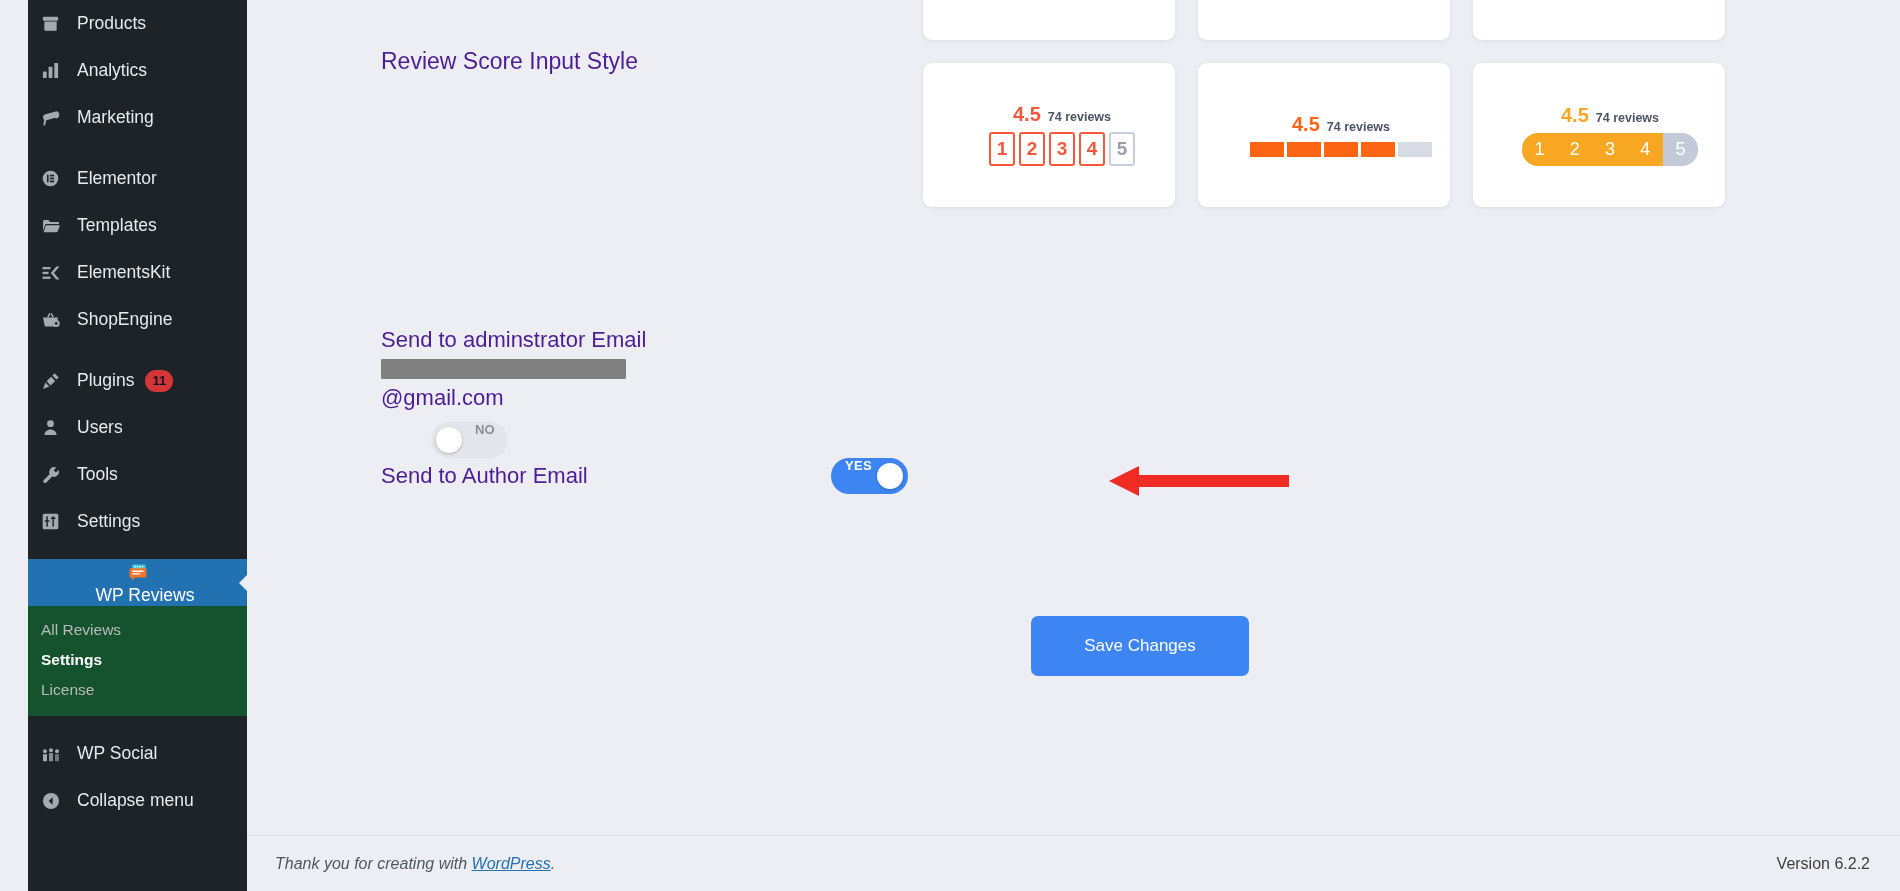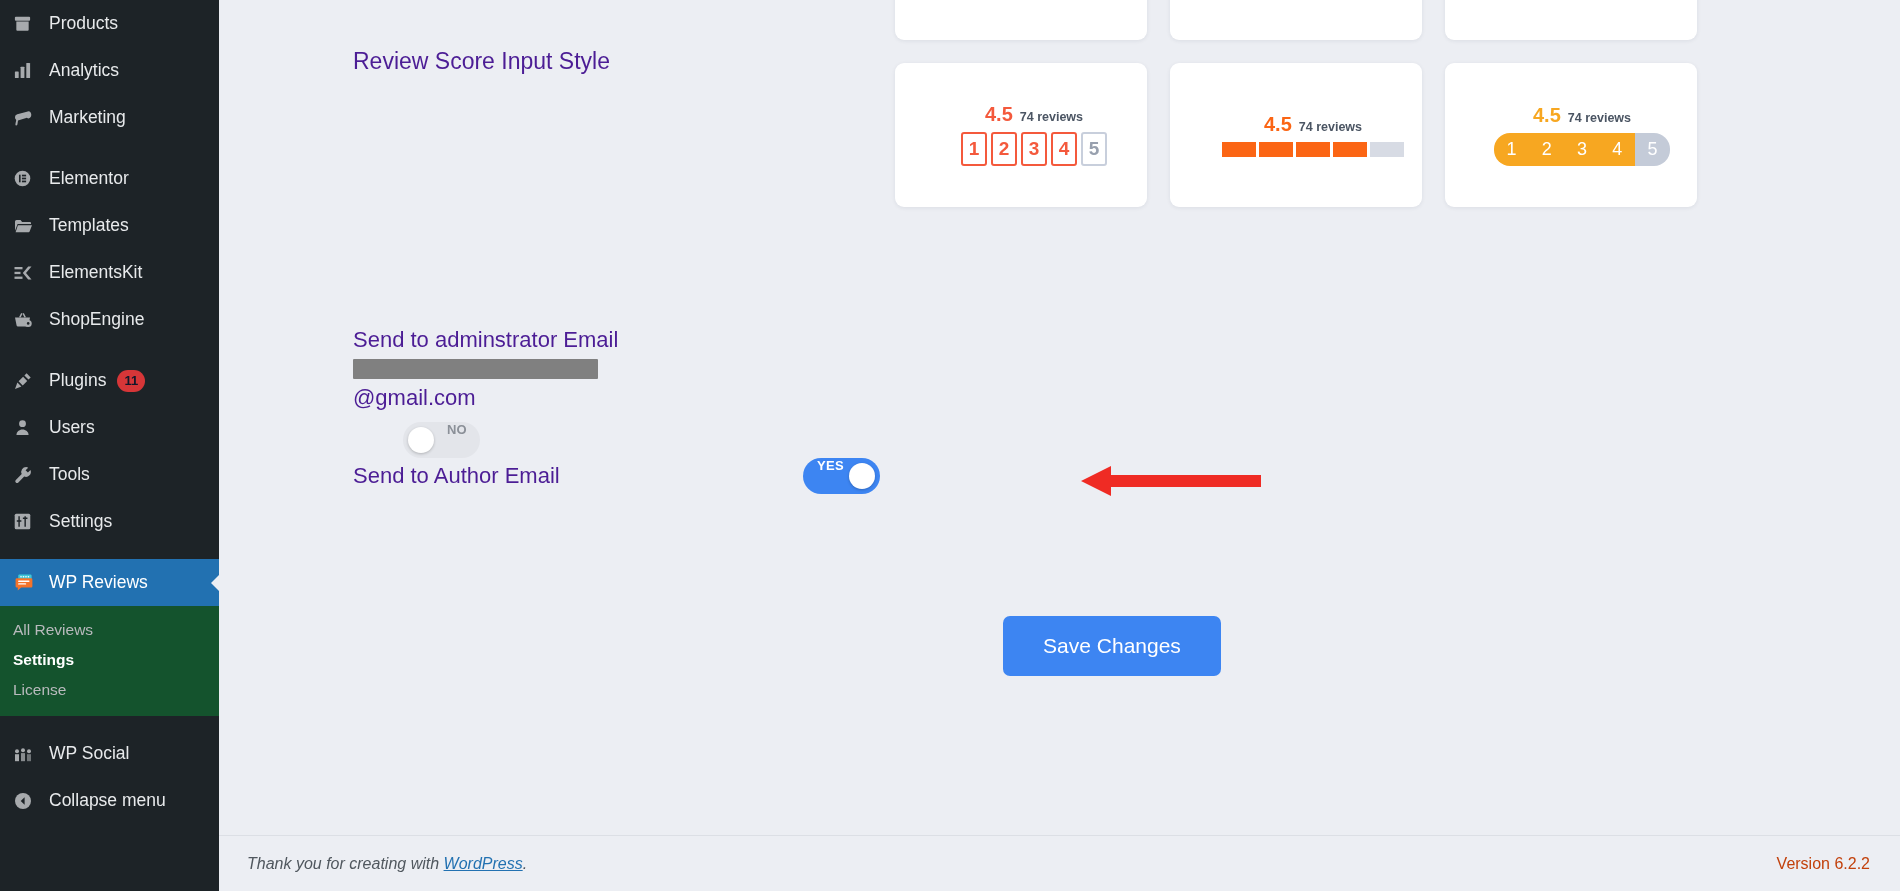--- a/index.html
+++ b/index.html
@@ -3,21 +3,21 @@
 <meta charset="utf-8">
 <title>WP Reviews Settings</title>
 <style>
   * { box-sizing: border-box; margin: 0; padding: 0; }
   html, body {
     width: 1900px; height: 891px;
     overflow: hidden;
     font-family: "Liberation Sans", sans-serif;
     background: #eceef3;
   }
-  .app { position: relative; width: 1900px; height: 891px; display: flex; }
+  .app { position: relative; width: 1900px; height: 891px; display: flex; padding-left: 28px; }
 
   
   .sidebar {
     width: 219px; min-width: 219px; height: 891px;
     background: #1d2327; color: #c3c4c7;
     position: relative; overflow: hidden;
   }
   .menu-item {
     display: flex; align-items: center;
     height: 47px; padding-left: 13px;
@@ -27,21 +27,21 @@
   }
   .menu-item .mi-icon {
     width: 34px; min-width: 34px; height: 26px;
     display: flex; align-items: center; justify-content: flex-start;
     color: #a7aaad; font-size: 19px; line-height: 1;
   }
   .menu-item .mi-icon svg { display: block; }
   .menu-item .mi-label { padding-left: 2px; }
   .menu-gap { height: 14px; }
   .menu-item.active {
-    background: #2271b1; color: #ffffff;
+    background: #2271b1; color: #ffffff; flex-direction: column;
   }
   .menu-item.active .mi-icon { color: #ffffff; }
   .menu-item.active::after {
     content: ""; position: absolute; right: -1px; top: 50%;
     transform: translateY(-50%);
     border-style: solid; border-width: 9px 9px 9px 0;
     border-color: transparent #eceef3 transparent transparent;
   }
   .badge-count {
     display: inline-flex; align-items: center; justify-content: center;
@@ -145,36 +145,36 @@
   .redaction { display: inline-block; height: 20px; width: 245px; background: #808080; vertical-align: -3px; border-radius: 1px; }
 
   
   .arrow-anno { position: absolute; left: 862px; top: 464px; width: 180px; height: 34px; }
 
   
   .save-btn {
     position: absolute; left: 784px; top: 616px;
     width: 218px; height: 60px; border-radius: 7px;
     background: #3d85f2; color: #ffffff;
-    font-size: 21px; font-family: "Liberation Sans", sans-serif;
+    font-size: 17px; font-family: "Liberation Sans", sans-serif;
     border: none; cursor: pointer;
   }
 
   
   .footer {
     position: absolute; left: 0; right: 0; bottom: 0;
     height: 56px; display: flex; align-items: center;
     justify-content: space-between;
     padding: 0 30px 0 28px;
     border-top: 1px solid #dcdfe5;
     background: #eceef3;
   }
   .footer-left { font-size: 16px; font-style: italic; color: #50575e; }
   .footer-left a { color: #2271b1; }
-  .footer-right { font-size: 16px; color: #c2410c; }
+  .footer-right { font-size: 16px; color: #404040; }
 </style>
 </head>
 <body>
 
 <div class="app">
 
   <nav class="sidebar">
 
     <div class="menu-item">
       <span class="mi-icon">

